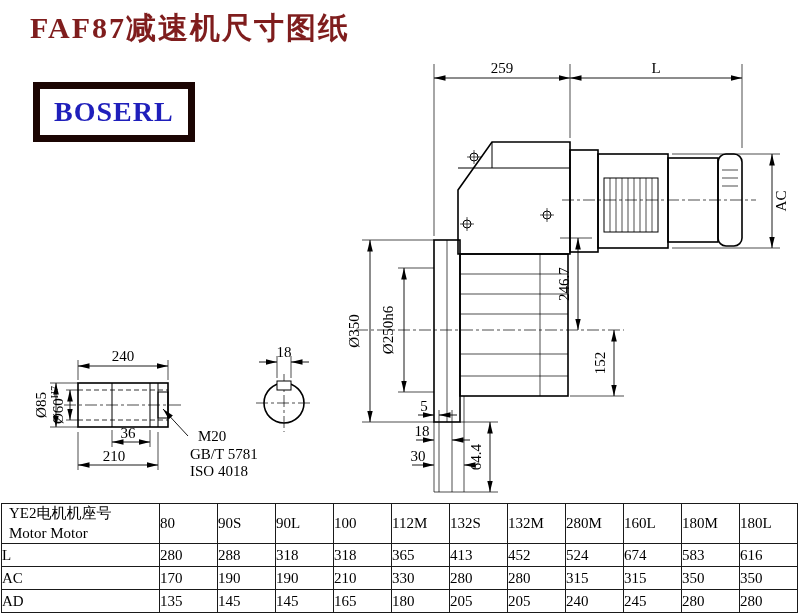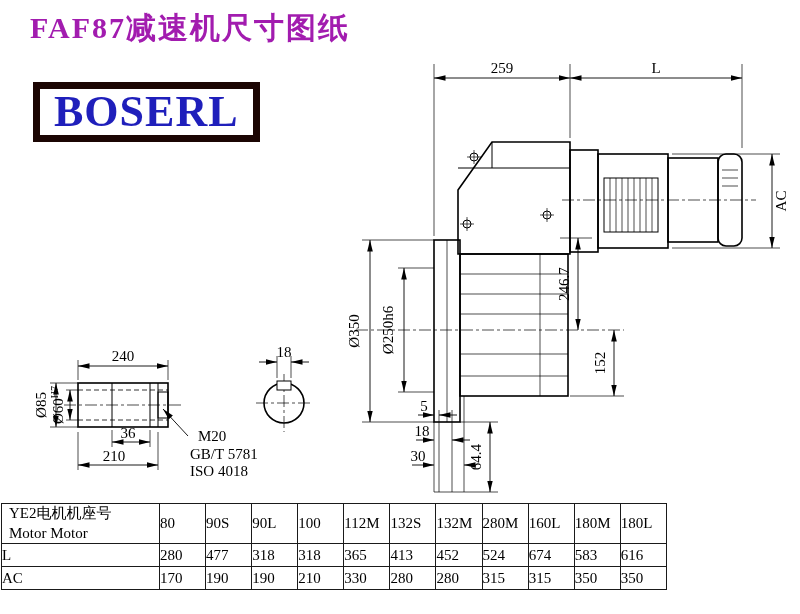--- a/index.html
+++ b/index.html
@@ -1,33 +1,33 @@
 <!DOCTYPE html>
 <html><head>
 <meta charset="utf-8">
 <style>
   html,body{margin:0;padding:0;}
   body{width:800px;height:614px;position:relative;background:#fff;overflow:hidden;
        font-family:"Liberation Serif",serif;color:#000;}
   .page-title{position:absolute;left:30px;top:8px;font-size:30px;font-weight:bold;
-       color:#a21caf;letter-spacing:2px;font-family:"Liberation Serif",serif;}
+       color:#7f1d1d;letter-spacing:2px;font-family:"Liberation Serif",serif;}
   .brand-box{position:absolute;left:33px;top:82px;border:7px solid #1b0503;background:#fff;
        padding:1px 14px;}
-  .brand-text{font-family:"Liberation Serif",serif;font-size:44px;line-height:44px;
+  .brand-text{font-family:"Liberation Serif",serif;font-size:28px;line-height:44px;
        color:#1f1fbb;font-weight:600;letter-spacing:1px;}
   svg{position:absolute;left:0;top:0;}
   .o{fill:none;stroke:#000;stroke-width:1.6;}
   .o2{fill:none;stroke:#000;stroke-width:1;}
   .t{fill:none;stroke:#000;stroke-width:0.7;}
   .d{fill:none;stroke:#000;stroke-width:0.9;}
   .cl{fill:none;stroke:#000;stroke-width:0.7;stroke-dasharray:12 3 3 3;}
   .dash{fill:none;stroke:#000;stroke-width:0.8;stroke-dasharray:5 3;}
   .wh{fill:#fff;stroke:#000;stroke-width:1;}
   text.dim{font-family:"Liberation Serif",serif;font-size:15px;fill:#000;}
-  .dimtable{position:absolute;left:1px;top:503px;width:666px;border-collapse:collapse;
+  .dimtable{position:absolute;left:1px;top:503px;width:797px;border-collapse:collapse;
        table-layout:fixed;font-size:15px;background:#fff;}
   .dimtable td{border:1px solid #1a1a1a;padding:0;height:22px;
        font-family:"Liberation Serif",serif;}
   .dimtable tr.hdr td{height:38px;}
   .dimtable td.lbl{text-align:left;padding-left:7px;line-height:1.3;}
 </style>
 </head>
 <body>
 
 <div class="page-title">FAF87减速机尺寸图纸</div>
@@ -213,21 +213,21 @@
     <td>132S</td>
     <td>132M</td>
     <td>280M</td>
     <td>160L</td>
     <td>180M</td>
     <td>180L</td>
   </tr>
   <tr>
     <td>L</td>
     <td>280</td>
-    <td>477</td>
+    <td>288</td>
     <td>318</td>
     <td>318</td>
     <td>365</td>
     <td>413</td>
     <td>452</td>
     <td>524</td>
     <td>674</td>
     <td>583</td>
     <td>616</td>
   </tr>
@@ -238,14 +238,28 @@
     <td>190</td>
     <td>210</td>
     <td>330</td>
     <td>280</td>
     <td>280</td>
     <td>315</td>
     <td>315</td>
     <td>350</td>
     <td>350</td>
   </tr>
+  <tr>
+    <td>AD</td>
+    <td>135</td>
+    <td>145</td>
+    <td>145</td>
+    <td>165</td>
+    <td>180</td>
+    <td>205</td>
+    <td>205</td>
+    <td>240</td>
+    <td>245</td>
+    <td>280</td>
+    <td>280</td>
+  </tr>
 </tbody>
   </table>
 
 </body></html>

